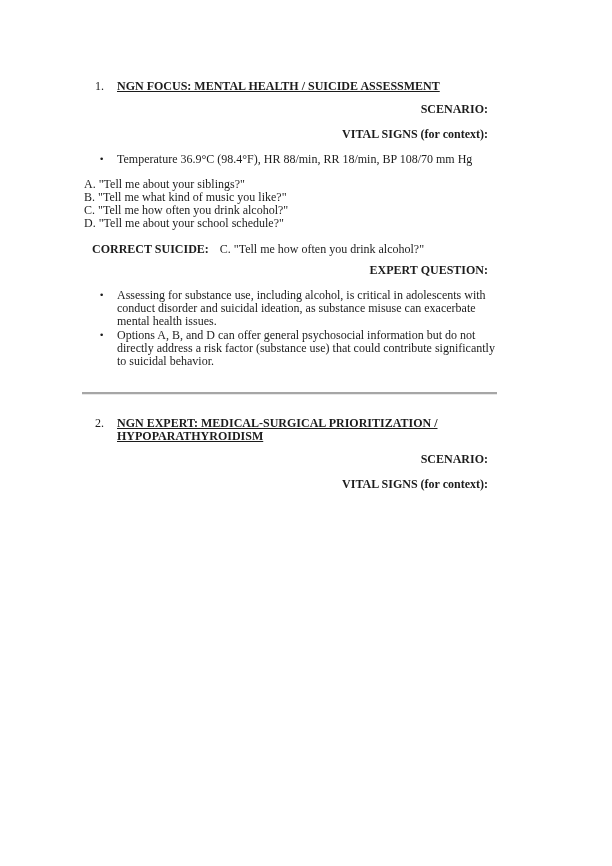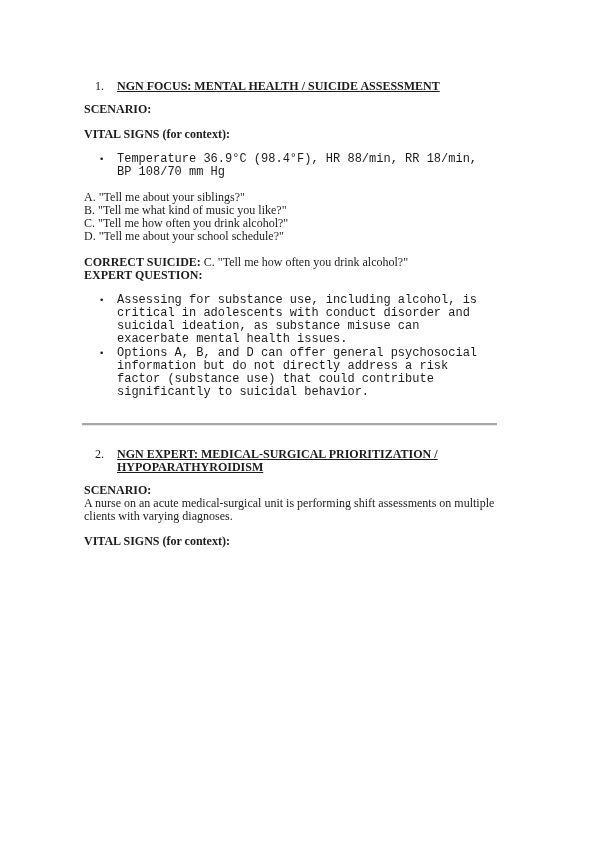--- a/index.html
+++ b/index.html
@@ -28,21 +28,22 @@
   .qnum {
     flex: 0 0 22px;
     font-weight: normal;
   }
   .qtitle {
     flex: 1;
     text-decoration: underline;
   }
   .label {
     font-weight: bold;
-    margin: 0;
+    margin: 8px;
+    text-align: right;
   }
   .para {
     margin: 0 0 12px 0;
   }
   .bullet-list {
     margin: 0 0 12px 0;
   }
   .bullet-item {
     display: flex;
     margin: 0 0 1px 0;
@@ -50,21 +51,20 @@
   .bullet-marker {
     flex: 0 0 18px;
     padding-left: 15px;
     box-sizing: content-box;
     font-family: "DejaVu Sans", sans-serif;
     font-size: 9px;
     line-height: 13px;
   }
   .bullet-text {
     flex: 1;
-    font-family: Liberation Mono, monospace;
   }
   .options {
     margin: 0 0 13px 0;
   }
   .option-line {
     margin: 0;
   }
   .answer-block {
     margin: 0 0 12px 0;
   }
@@ -133,21 +133,20 @@
   <hr class="divider">
 
   <section>
     <div class="qheading">
       <span class="qnum">2.</span>
       <span class="qtitle">NGN EXPERT: MEDICAL-SURGICAL PRIORITIZATION / HYPOPARATHYROIDISM</span>
     </div>
 
     <div class="para">
       <div class="label">SCENARIO:</div>
-      <div>A nurse on an acute medical-surgical unit is performing shift assessments on multiple clients with varying diagnoses.</div>
     </div>
 
     <div class="para">
       <div class="label">VITAL SIGNS (for context):</div>
     </div>
   </section>
 
 </div>
 
 </body></html>

